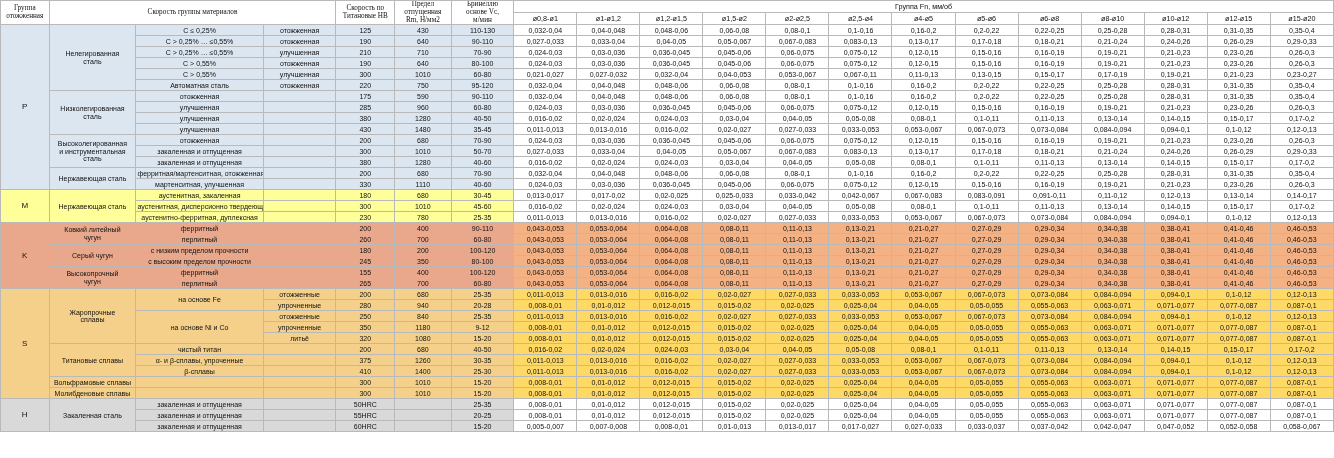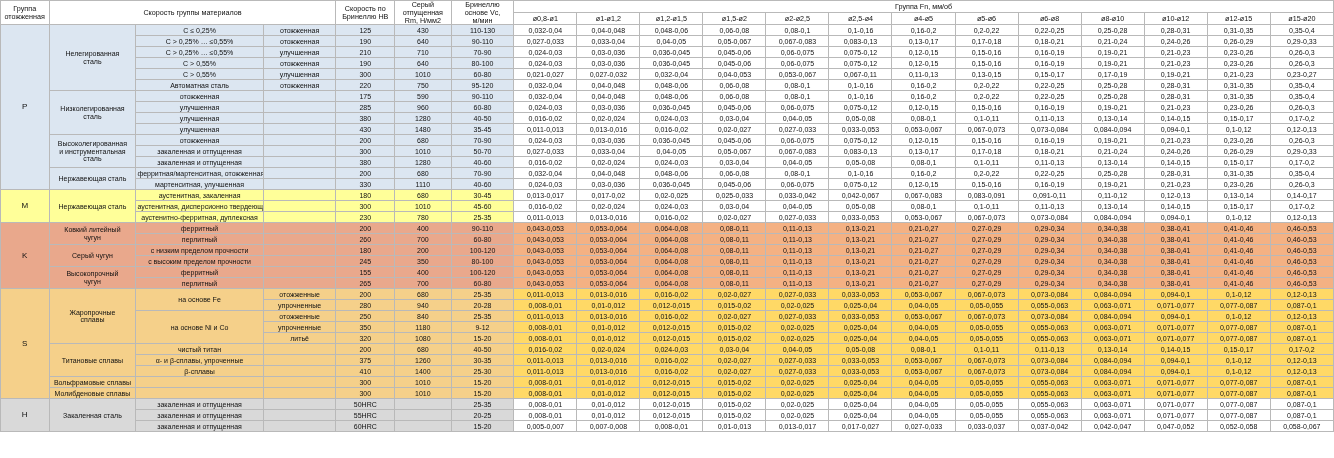--- a/index.html
+++ b/index.html
@@ -32,21 +32,21 @@
     font-weight: normal;
     color: #111;
   }
   thead td {
     font-size: 7.2px;
     font-weight: normal;
     background: #ffffff;
     line-height: 1.08;
     white-space: normal;
   }
-  .hdr-tall { height: 40px; }
+  .hdr-tall { height: 40px; font-family: Liberation Serif, serif; }
   .grp { font-size: 8px; }
   
   col.c-grp   { width: 48px; }
   col.c-m1    { width: 86px; }
   col.c-m2    { width: 126px; }
   col.c-m3    { width: 72px; }
   col.c-hb    { width: 58px; }
   col.c-rm    { width: 56px; }
   col.c-vc    { width: 62px; }
   col.c-f     { width: 62.4px; }
@@ -95,24 +95,24 @@
     </colgroup>
     <thead>
       <tr id="hdr-row">
         <td class="hdr-tall" rowspan="2">
           <div>Группа</div>
           <div>отожженная</div>
         </td>
         <td class="hdr-tall" colspan="3" rowspan="2">Скорость группы материалов</td>
         <td class="hdr-tall" rowspan="2">
           <div>Скорость по</div>
-          <div>Бринеллю HB</div>
+          <div>Титановые HB</div>
         </td>
         <td class="hdr-tall" rowspan="2">
-          <div>Серый</div>
+          <div>Предел</div>
           <div>отпущенная</div>
           <div>Rm, Н/мм2</div>
         </td>
         <td class="hdr-tall" rowspan="2">
           <div>Бринеллю</div>
           <div>основе Vc,</div>
           <div>м/мин</div>
         </td>
         <td colspan="13">Группа Fn, мм/об</td>
       </tr>

